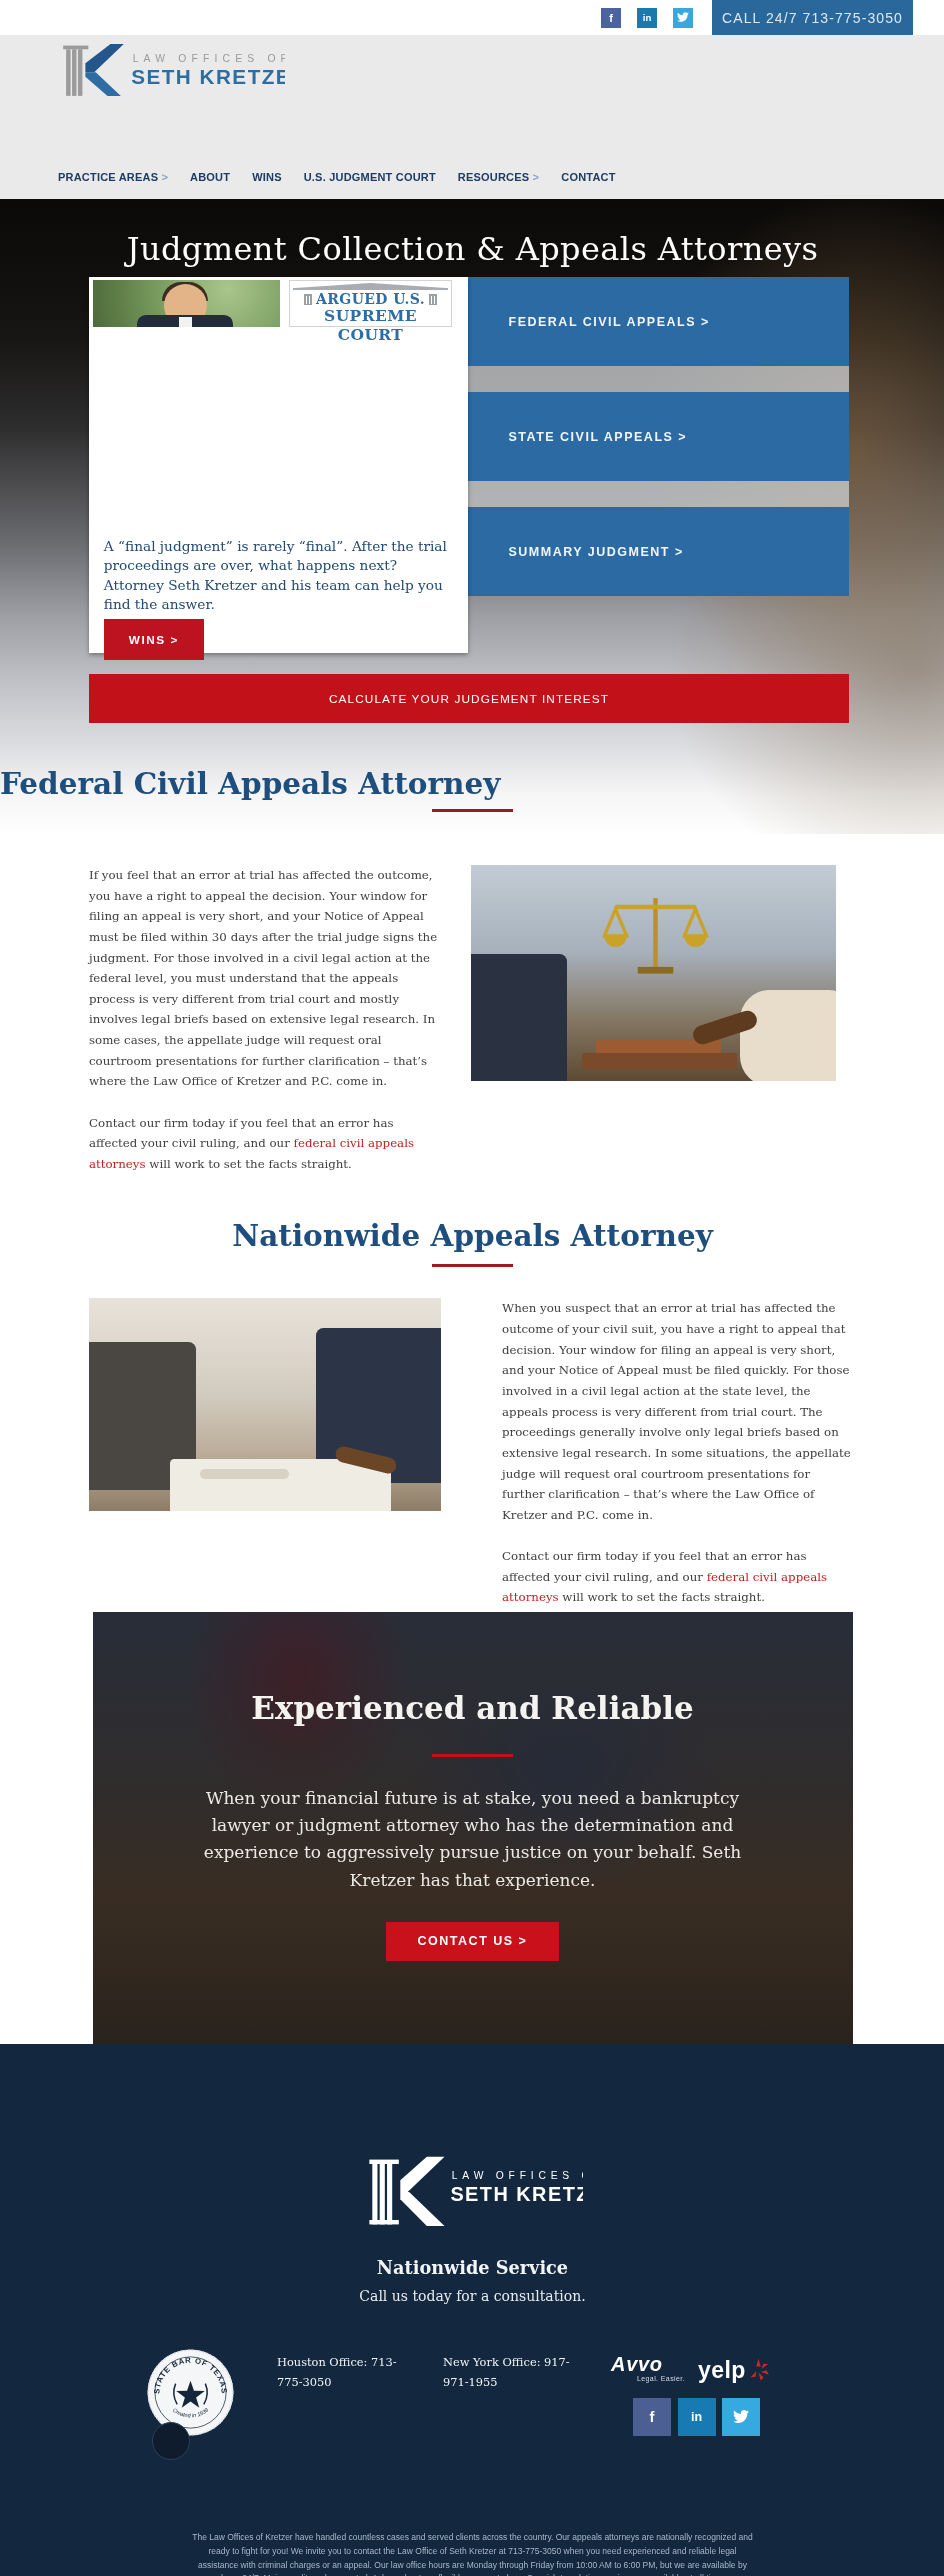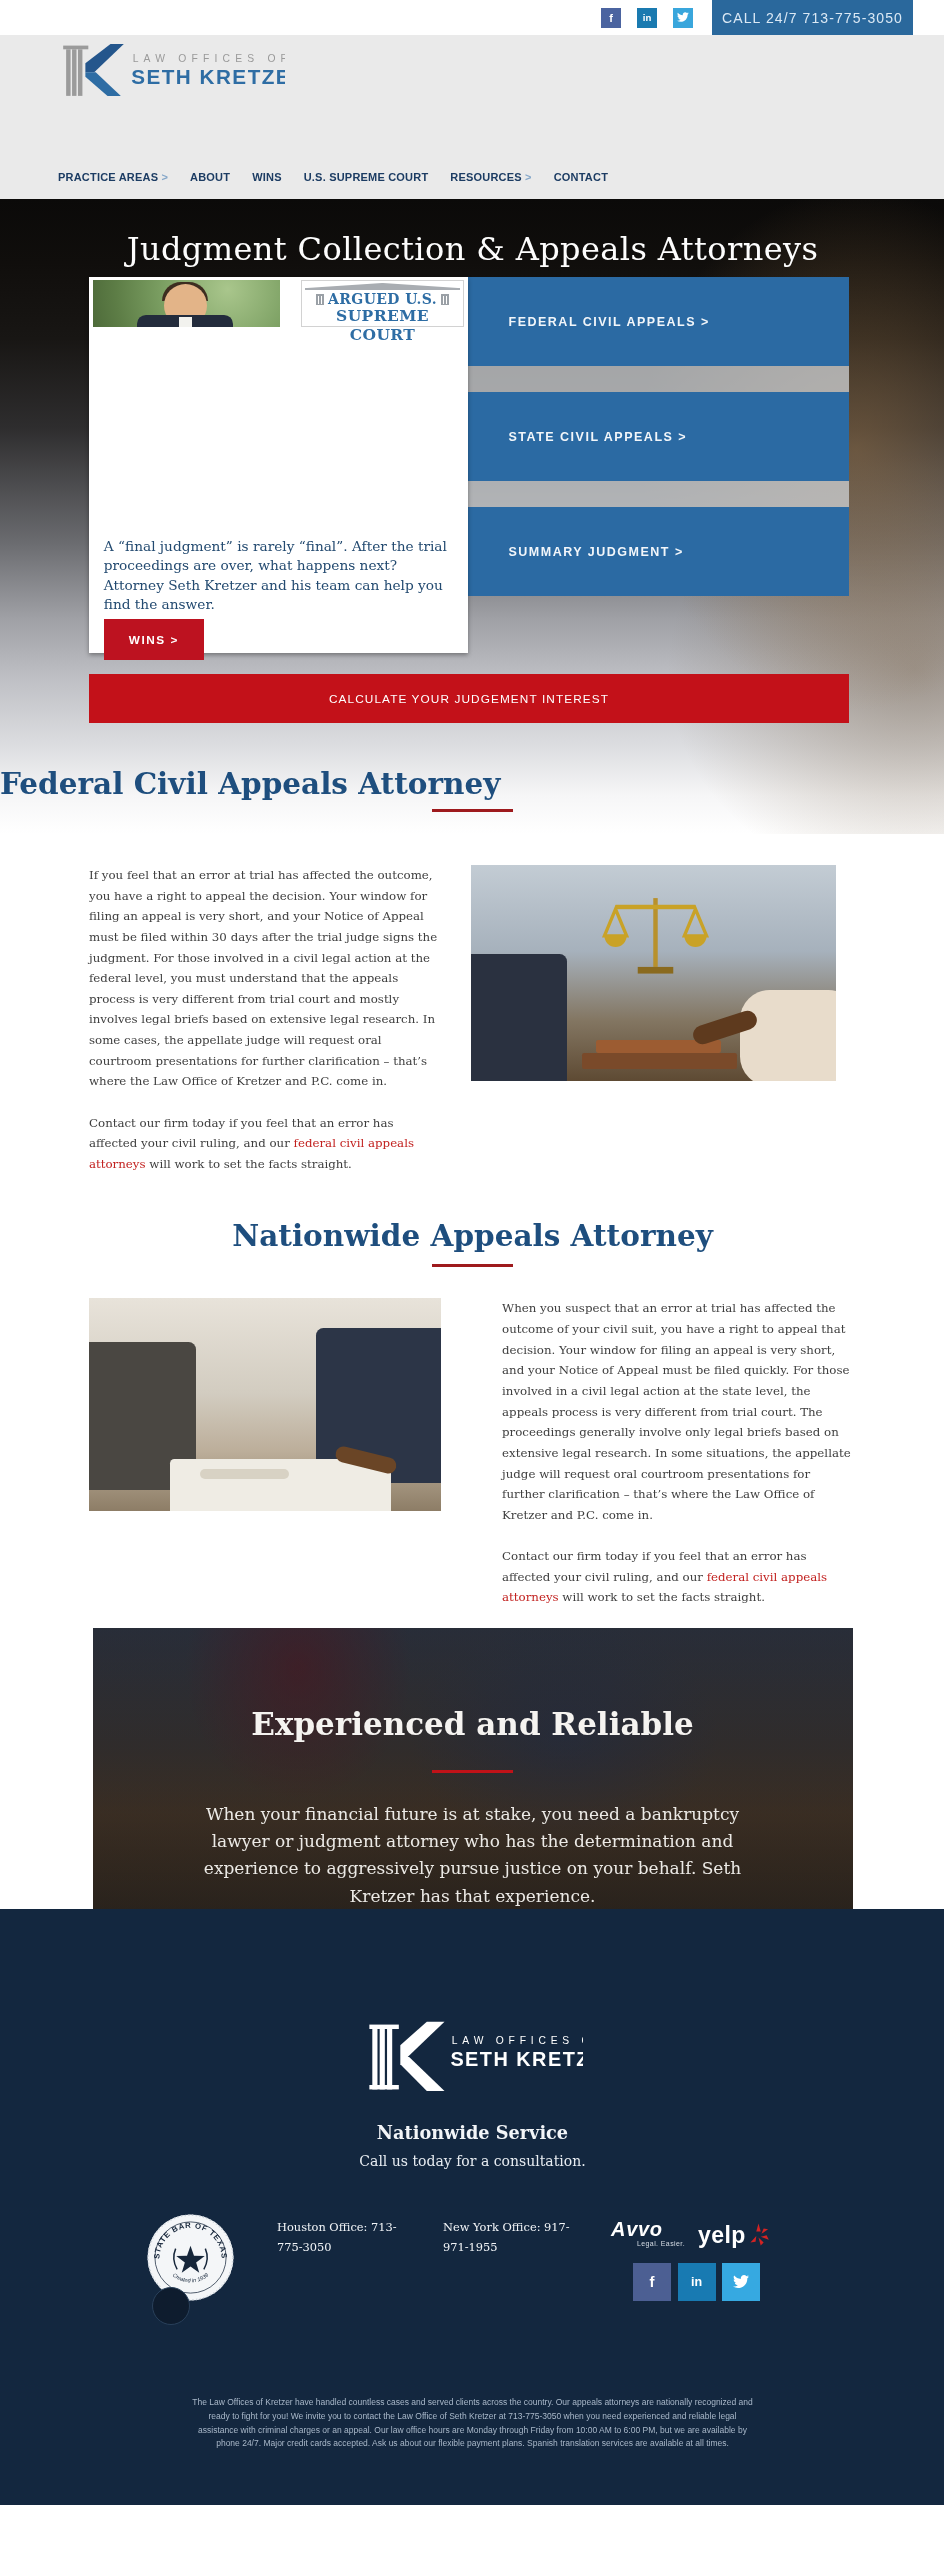--- a/index.html
+++ b/index.html
@@ -33,21 +33,21 @@
   .hero-title { padding-top:31px; text-align:center; color:#fdfdfd; font-family:"DejaVu Serif", serif;
     font-size:32px; font-weight:500; letter-spacing:0.4px; }
   .hero-row { position:absolute; left:89px; top:78px; width:760px; display:flex; }
   .card { width:379px; height:376px; background:#ffffff; position:relative; box-shadow:0 1.5px 4.4px rgba(0,0,0,0.35); }
   .photo { position:absolute; left:3.7px; top:3px; width:187px; height:47px; overflow:hidden;
     background:radial-gradient(circle at 72% 20%, #a9c68c, #7da164 45%, #5d7d46 80%, #4e6b3a 100%); }
   .photo .head { position:absolute; left:71px; top:4.4px; width:43px; height:43px; border-radius:50%; background:#e3b488; }
   .photo .hair { position:absolute; left:69px; top:1.5px; width:46px; height:19px; border-radius:22px 22px 0 0; background:#3d2d20; }
   .photo .suit { position:absolute; left:44px; top:35px; width:96px; height:14.8px; border-radius:8.9px 8.9px 0 0; background:#232c3c; }
   .photo .shirt { position:absolute; left:86px; top:37px; width:13.3px; height:10.3px; background:#f2f2ee; }
-  .badge { position:absolute; left:212px; top:3px; width:163px; height:47px; background:#fff; border:0.7px solid #d2d2d2; }
+  .badge { position:absolute; left:200px; top:3px; width:163px; height:47px; background:#fff; border:0.7px solid #d2d2d2; }
   .badge .pediment { width:151px; margin:1.5px auto 0; height:0; border-left:75px solid transparent; border-right:75px solid transparent; border-bottom:5.9px solid #a9adb2; }
   .badge .pedbar { width:155px; margin:0.7px auto 0; height:1.5px; background:#a9adb2; }
   .badge .brow { display:flex; align-items:center; justify-content:center; margin-top:1.5px; }
   .badge .bcol { width:7.4px; height:11px; margin:0 4.4px; border-top:2.2px solid #9aa0a6; border-bottom:1.5px solid #9aa0a6;
     background:repeating-linear-gradient(90deg, #9aa0a6 0 1.5px, #ffffff 1.5px 3px); }
   .badge .l1 { font-family:"DejaVu Serif", serif; font-weight:bold; color:#2e6da4; font-size:14px; letter-spacing:0.4px; }
   .badge .l2 { font-family:"DejaVu Serif", serif; font-weight:bold; color:#2e6da4; font-size:15.5px; text-align:center; letter-spacing:0.4px; margin-top:-1.5px; }
   .card-text { position:absolute; left:14.8px; top:260px; width:351px; font-family:"DejaVu Serif", serif;
     color:#234a70; font-size:13.7px; line-height:1.42; }
   .wins-btn { position:absolute; left:14.8px; top:342px; width:100px; height:41px; background:#bd1220; color:#fff;
@@ -73,21 +73,21 @@
     background:linear-gradient(180deg, #c3ccd4 0%, #a6b1bc 40%, #837662 72%, #5e4a33 100%); }
   .img-nationwide { width:367px; height:213px; margin-right:26px;
     background:linear-gradient(180deg, #e8e3da 0%, #d2ccc0 45%, #bcae9a 72%, #8d7d66 100%); }
   .sil { position:absolute; border-radius:7.4px; }
   .section-h2 { text-align:center; font-family:"DejaVu Serif", serif; color:#1e4e7e; font-size:29.5px; font-weight:600; }
   .underline { width:81px; height:3px; background:#9e1a1d; margin:11.8px auto 0; }
   .nationwide { margin-top:43px; }
   .nationwide .section-cols { margin-top:31px; }
 
   
-  .experienced { margin:20px auto 0; width:760px; height:281px; text-align:center; position:relative; overflow:hidden;
+  .experienced { margin:4px auto 0; width:760px; height:432px; text-align:center; position:relative; overflow:hidden;
     background:
       linear-gradient(rgba(13,15,21,0.42), rgba(13,15,21,0.42)),
       radial-gradient(ellipse 162px 192px at 27% 14%, rgba(118,28,38,0.6), rgba(118,28,38,0) 70%),
       radial-gradient(ellipse 221px 162px at 62% 38%, rgba(42,62,102,0.5), rgba(42,62,102,0) 70%),
       linear-gradient(180deg, #3c4352 0%, #49413c 42%, #59432d 66%, #4b3926 84%, #3e3122 100%); }
   .experienced h2 { padding-top:78px; font-family:"DejaVu Serif", serif; color:#f5f3f0; font-size:31px; font-weight:600; }
   .experienced .underline { margin-top:28px; background:#c01218; }
   .experienced p { width:567px; margin:28px auto 0; font-family:"DejaVu Serif", serif; color:#eceae6;
     font-size:17px; line-height:1.6; font-weight:400; }
   .contact-btn { display:inline-block; margin-top:28px; background:#c8111b; color:#fff; padding:12.5px 32px;
@@ -150,21 +150,21 @@
           <polygon points="60,38 74,38 108,70 90,70 60,44" fill="#2e6da4"></polygon>
         </g>
         <text x="124" y="24" font-size="14" letter-spacing="7" fill="#9a9a9a">LAW OFFICES OF</text>
         <text x="122" y="54" font-size="28" font-weight="bold" letter-spacing="2" fill="#2e6da4">SETH KRETZER</text>
       </svg>
     </div>
     <nav class="nav">
       <div class="nav-item"><span>PRACTICE AREAS</span><span class="arrow"> &gt;</span></div>
       <div class="nav-item"><span>ABOUT</span><span class="arrow"></span></div>
       <div class="nav-item"><span>WINS</span><span class="arrow"></span></div>
-      <div class="nav-item"><span>U.S. SUPREME COURT</span><span class="arrow"></span></div>
+      <div class="nav-item"><span>U.S. JUDGMENT COURT</span><span class="arrow"></span></div>
       <div class="nav-item"><span>RESOURCES</span><span class="arrow"> &gt;</span></div>
       <div class="nav-item"><span>CONTACT</span><span class="arrow"></span></div>
     </nav>
   </div>
 
   <div class="hero">
     <h1 class="hero-title">Judgment Collection &amp; Appeals Attorneys</h1>
 
     <div class="hero-row">
       <div class="card">

